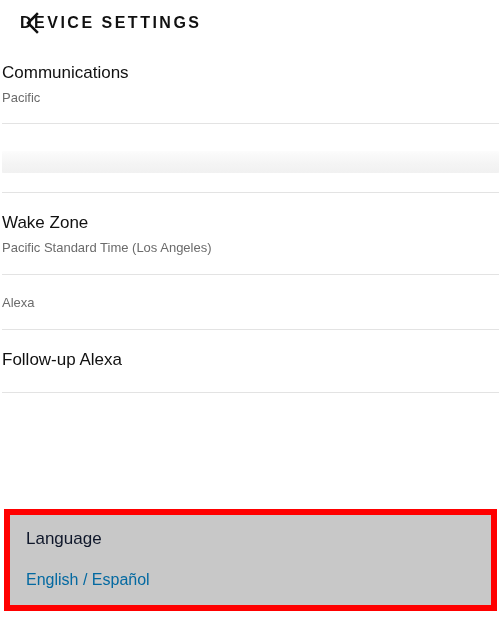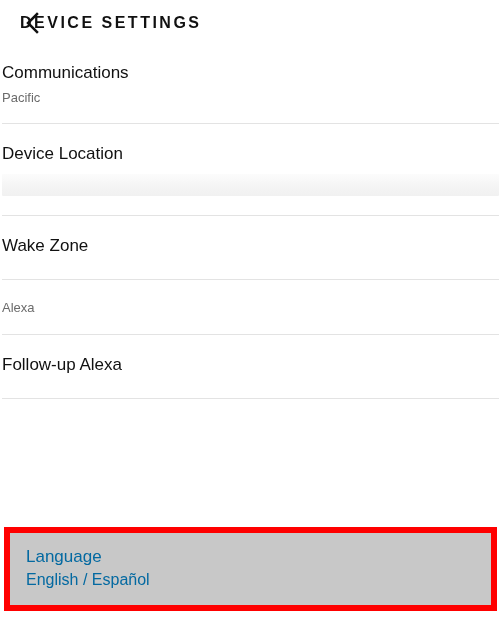--- a/index.html
+++ b/index.html
@@ -77,22 +77,22 @@
       bottom: 7px;
       border: 6px solid #ff0000;
       background: #c8c8c8;
     }
     .highlight-inner {
       padding: 14px 16px 16px 16px;
     }
     .highlight-title {
       font-size: 17px;
       font-weight: 500;
-      color: #0369a1;
-      margin-bottom: 4px;
+      color: #0f172a;
+      margin-bottom: 22px;
     }
     .highlight-subtitle {
       font-size: 16px;
       color: #0369a1;
     }
   </style>
 </head>
 <body>
 
 <div class="header">
@@ -106,27 +106,27 @@
 
 <div class="content">
 
   <div class="section first-section">
     <div class="section-title">Communications</div>
     <div class="section-subtitle">Pacific</div>
   </div>
   <div class="divider"></div>
 
   <div class="section">
-    <div class="section-title">Device Location</div>
     <div class="location-blur"></div>
   </div>
   <div class="divider"></div>
 
   <div class="section">
     <div class="section-title">Wake Zone</div>
+    <div class="section-subtitle">Pacific Standard Time (Los Angeles)</div>
   </div>
   <div class="divider"></div>
 
   <div class="section">
     <div class="section-subtitle">Alexa</div>
   </div>
   <div class="divider"></div>
 
   <div class="section">
     <div class="section-title">Follow-up Alexa</div>

